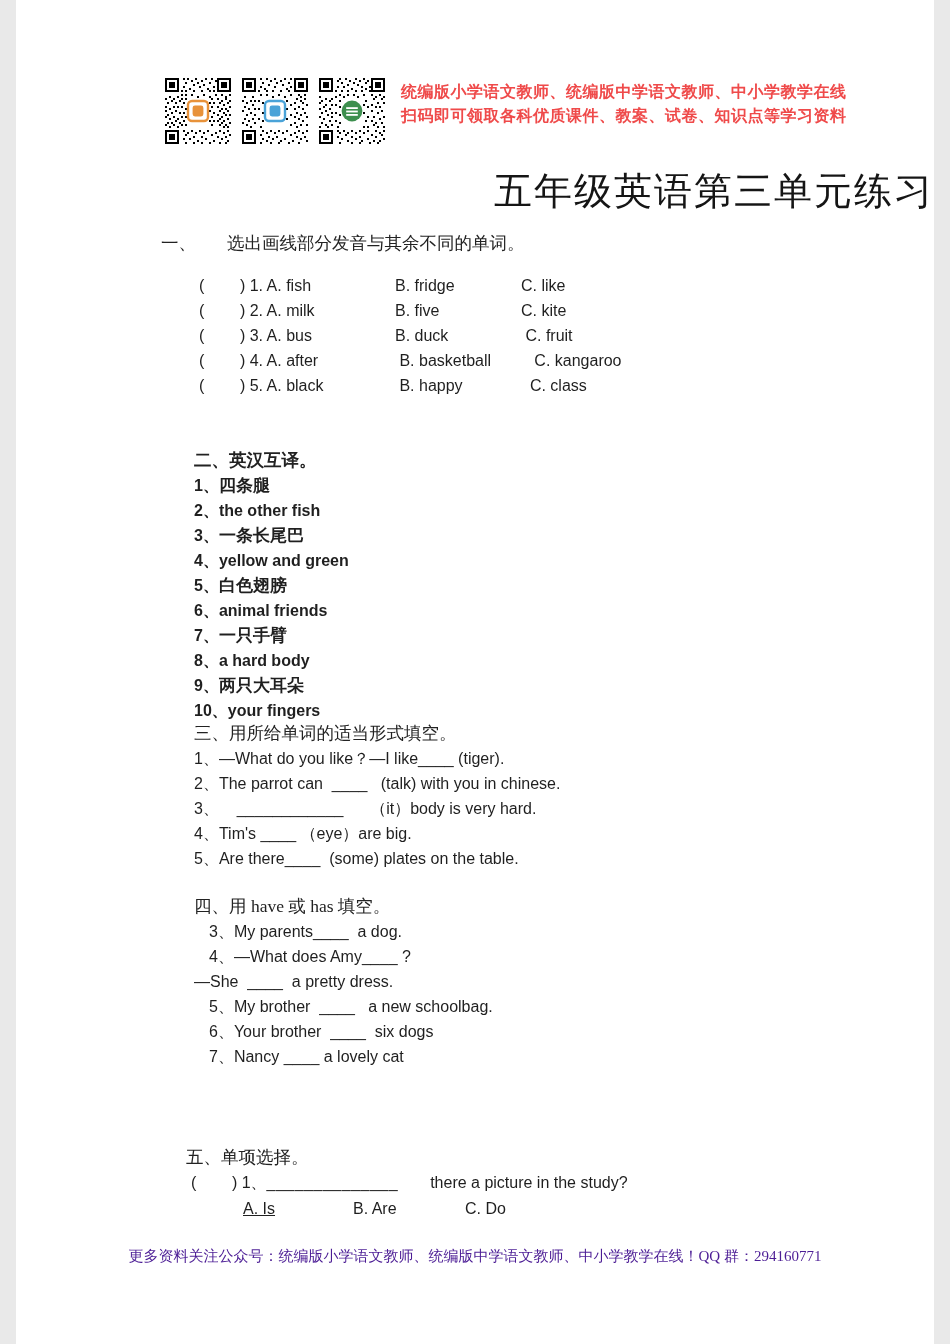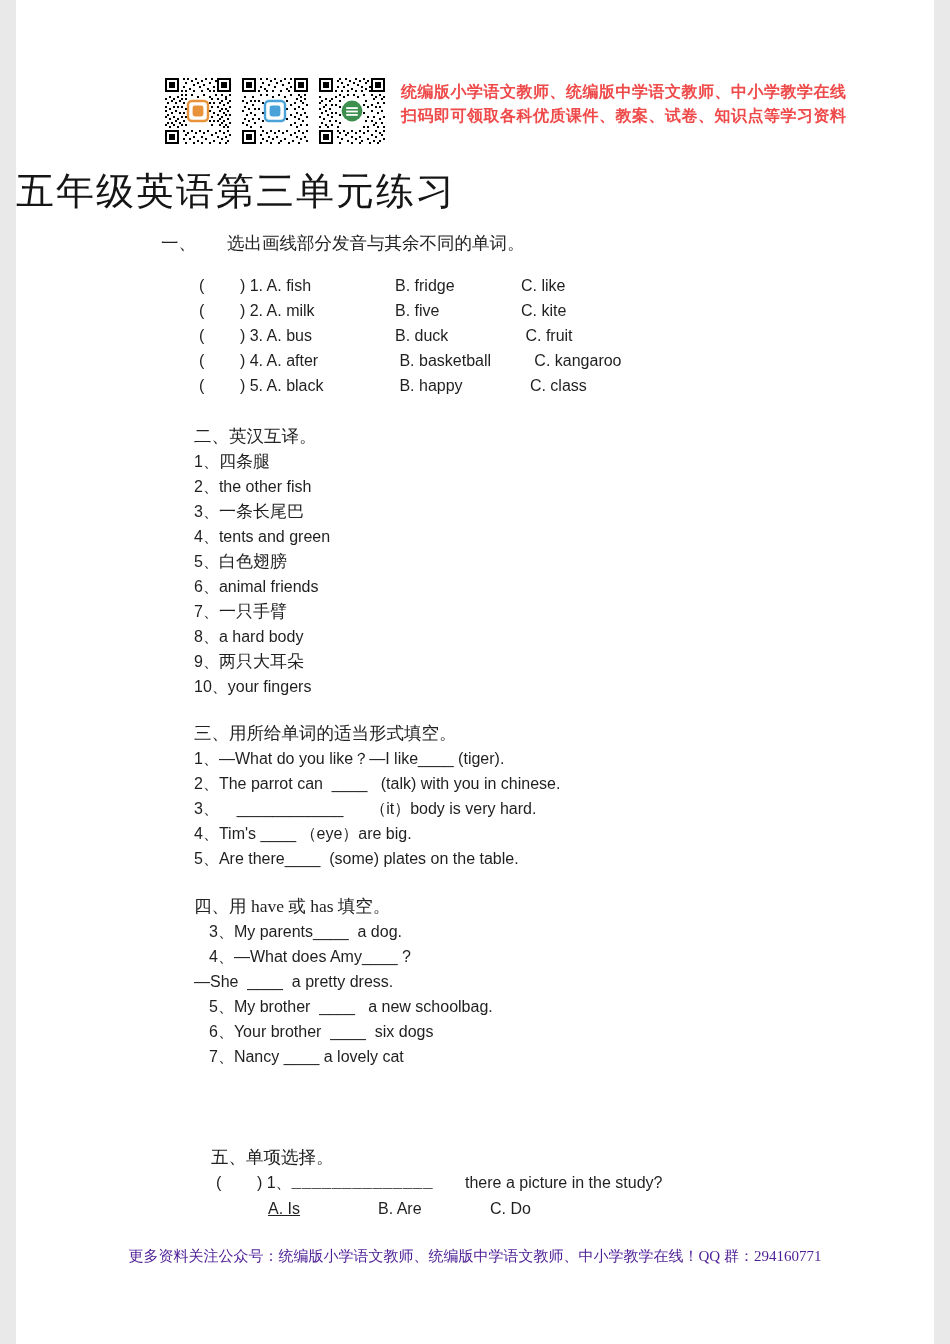--- a/index.html
+++ b/index.html
@@ -16,21 +16,21 @@
   .qr svg { width:66px; height:66px; display:block; }
   .promo { margin-left:5px; padding-top:2px; }
   .promo div {
     font-size:16px; font-weight:bold; line-height:24px;
     color:#ef4a4a; letter-spacing:0.5px; white-space:nowrap;
   }
 
   
   .title {
     position:absolute; top:166px; left:0; width:100%;
-    text-align:left; font-size:38px; letter-spacing:2px; color:#151515;
+    text-align:right; font-size:38px; letter-spacing:2px; color:#151515;
     font-family:"Liberation Serif","DejaVu Serif",serif;
   }
 
   
   .s1-line {
     position:absolute; top:231px; left:145px;
     font-size:17.5px; color:#222;
     font-family:Liberation Sans, sans-serif;
   }
   .s1-line .sec-num { margin-right:31px; }
@@ -44,28 +44,28 @@
 
   
   .block { position:absolute; font-size:16px; line-height:25px; }
   .block .heading {
     font-family:"Liberation Serif","DejaVu Serif",serif;
     font-size:17.5px; color:#222; white-space:pre;
   }
   .line { white-space:pre; }
   .line .num { white-space:pre; }
   .line .zh { font-family:"Liberation Serif","DejaVu Serif",serif; font-size:17px; }
-  #s2 { top:424px; left:178px; }
+  #s2 { top:448px; left:178px;font-weight:bold; }
   #s3 { top:721px; left:178px; }
   #s4 { top:894px; left:178px; }
   #s4 .indent { padding-left:15px; }
-  #s5 { top:1144px; left:195px; line-height:26px; }
+  #s5 { top:1144px; left:170px; line-height:26px; }
   .s5-q { display:flex; margin-left:5px; }
   .s5-q .pre { white-space:pre; }
-  .s5-q .blank { letter-spacing:0.5px;font-family:Liberation Mono, monospace; }
+  .s5-q .blank { letter-spacing:0.5px; }
   .s5-q .after { margin-left:32px; white-space:pre; }
   .s5-opts { display:flex; margin-left:57px; }
   .s5-opts .oa { width:110px;text-decoration:underline; }
   .s5-opts .ob { width:112px; }
 
   
   .footer {
     position:absolute; top:1247px; left:0; width:100%;
     text-align:center; font-size:15px; color:#4c1d95;
     font-family:"Liberation Serif","DejaVu Serif",serif;
@@ -154,21 +154,21 @@
         <span class="c2"> B. happy</span>
         <span class="c3">  C. class</span>
     </div>
   </div>
 
   <div class="block" id="s2">
     <div class="heading">二、英汉互译。</div>
     <div class="line"><span class="num">1、</span><span class="zh">四条腿</span></div>
     <div class="line"><span class="num">2、</span><span>the other fish</span></div>
     <div class="line"><span class="num">3、</span><span class="zh">一条长尾巴</span></div>
-    <div class="line"><span class="num">4、</span><span>tents and green</span></div>
+    <div class="line"><span class="num">4、</span><span>yellow and green</span></div>
     <div class="line"><span class="num">5、</span><span class="zh">白色翅膀</span></div>
     <div class="line"><span class="num">6、</span><span>animal friends</span></div>
     <div class="line"><span class="num">7、</span><span class="zh">一只手臂</span></div>
     <div class="line"><span class="num">8、</span><span>a hard body</span></div>
     <div class="line"><span class="num">9、</span><span class="zh">两只大耳朵</span></div>
     <div class="line"><span class="num">10、</span><span>your fingers</span></div>
   </div>
 
   <div class="block" id="s3">
     <div class="heading">三、用所给单词的适当形式填空。</div>

